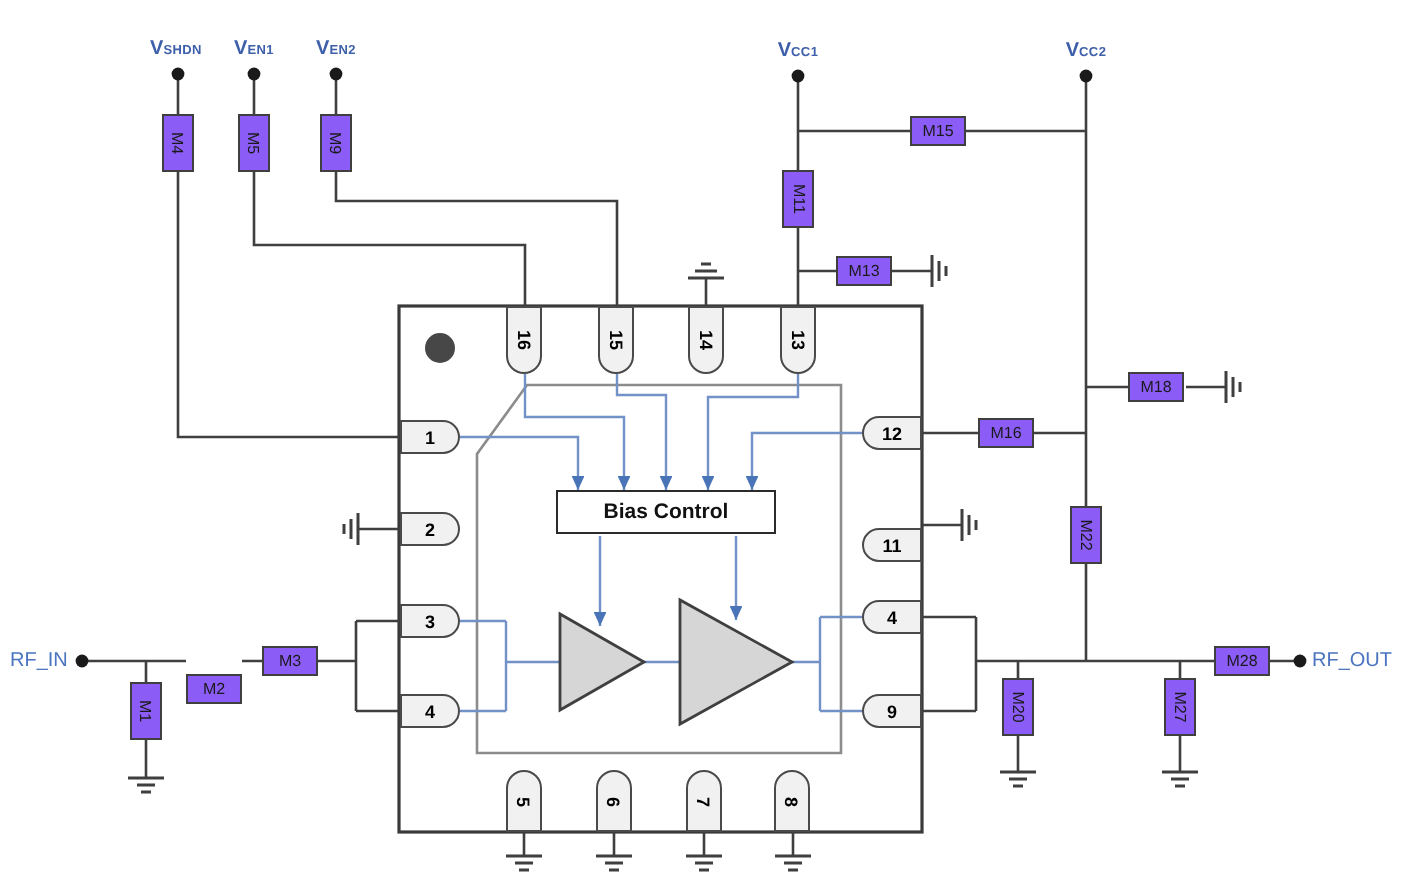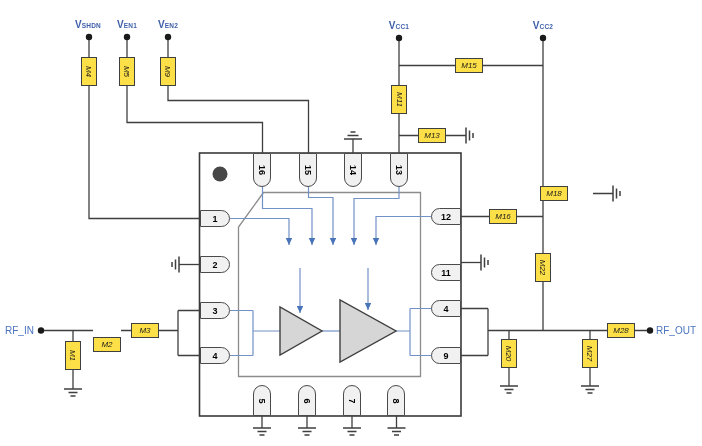--- a/index.html
+++ b/index.html
@@ -13,23 +13,23 @@
     position:absolute;color:#3e60aa;font-weight:bold;font-size:10px;
     white-space:nowrap;transform:translateX(-50%);line-height:11px;
   }
   .port .sub{font-size:6.5px;letter-spacing:.2px;}
   .rflabel{
     position:absolute;color:#4a74bf;font-weight:normal;font-size:10px;
     white-space:nowrap;line-height:11px;
   }
   
   .comp{
-    position:absolute;background:#fde047;border:1.1px solid #3f3f3f;
+    position:absolute;background:#8b5cf6;border:1.1px solid #3f3f3f;
     display:flex;align-items:center;justify-content:center;
-    font-size:8px;color:#1a1a1a;box-sizing:border-box;font-style:italic;
+    font-size:8px;color:#1a1a1a;box-sizing:border-box;
   }
   .comp-h{width:28px;height:15px;}
   .comp-v{width:16px;height:29px;}
   .vtext{transform:rotate(90deg);white-space:nowrap;display:block;}
   
   .pin{
     position:absolute;background:#f1f1f1;border:1.2px solid #4a4a4a;
     display:flex;align-items:center;justify-content:center;
     box-sizing:border-box;
   }
@@ -143,21 +143,21 @@
     </div>
   <div class="comp comp-h" style="left:455px;top:58px">
       <span>M15</span>
     </div>
   <div class="comp comp-h" style="left:418px;top:128px">
       <span>M13</span>
     </div>
   <div class="comp comp-h" style="left:489px;top:209px">
       <span>M16</span>
     </div>
-  <div class="comp comp-h" style="left:540px;top:186px">
+  <div class="comp comp-h" style="left:564px;top:186px">
       <span>M18</span>
     </div>
   <div class="comp comp-v" style="left:535px;top:253px">
       <span class="vtext">M22</span>
     </div>
   <div class="comp comp-v" style="left:65px;top:341px">
       <span class="vtext">M1</span>
     </div>
   <div class="comp comp-h" style="left:93px;top:337px">
       <span>M2</span>
@@ -217,14 +217,15 @@
   <div class="pin pin-top" style="left:344px;top:153px">
       <span class="pin-num vtext">14</span>
     </div>
   <div class="pin pin-top" style="left:299px;top:153px">
       <span class="pin-num vtext">15</span>
     </div>
   <div class="pin pin-top" style="left:253px;top:153px">
       <span class="pin-num vtext">16</span>
     </div>
 
+  <div class="bias">Bias Control</div>
 
 </div>
 
 </body></html>

